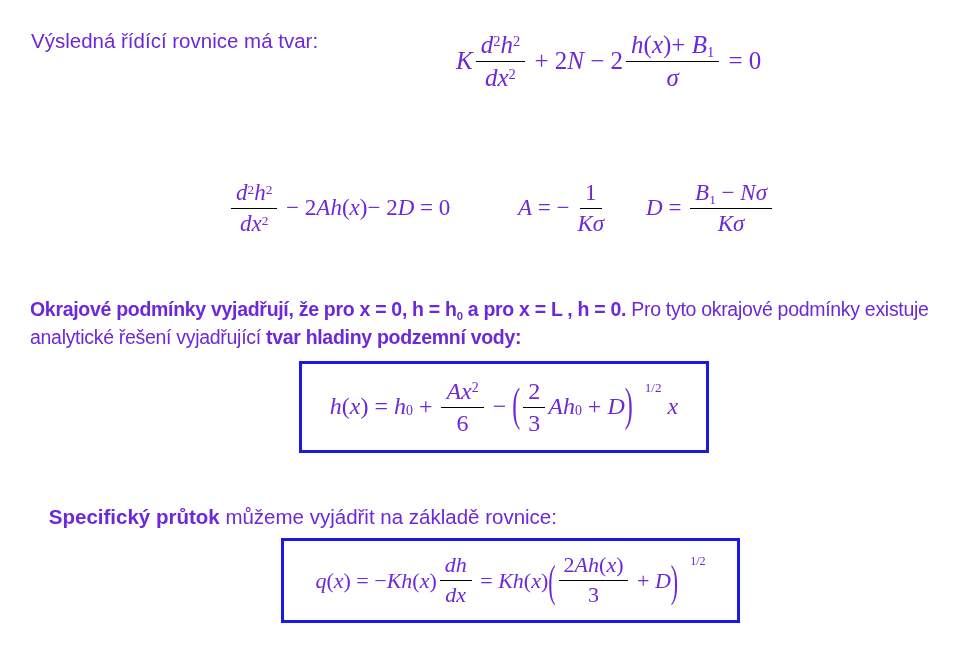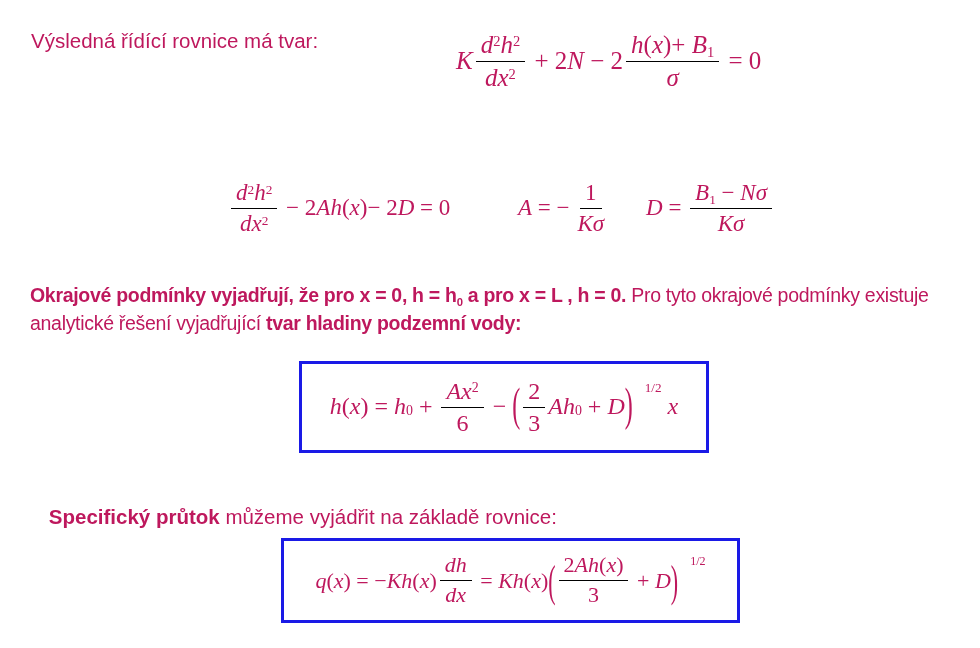--- a/index.html
+++ b/index.html
@@ -1,20 +1,20 @@
 <!DOCTYPE html>
 <html><head>
 <meta charset="utf-8">
 <style>
   html,body{margin:0;padding:0;background:#fff;}
-  .page{position:relative;width:980px;height:648px;background:#ffffff;color:#be185d;
+  .page{position:relative;width:980px;height:648px;background:#ffffff;color:#6d28d9;
         font-family:"Liberation Sans",sans-serif;overflow:hidden;}
   .line{position:absolute;font-size:20.5px;white-space:pre;}
   .b{font-weight:bold;}
-  .para{position:absolute;left:30px;top:282px;width:948px;font-size:19.5px;
+  .para{position:absolute;left:30px;top:296px;width:948px;font-size:19.5px;
         line-height:1.42;letter-spacing:-0.3px;}
   
   .mrow{position:absolute;display:flex;align-items:center;
         font-family:"Liberation Serif","DejaVu Serif",serif;
         white-space:pre;line-height:1.15;}
   .it{font-style:italic;}
   .rm{font-style:normal;}
   .frac{display:inline-flex;flex-direction:column;align-items:center;margin:0 3px;}
   .num,.den{display:inline-flex;align-items:baseline;justify-content:center;
             padding:0 5px;line-height:1.12;}

